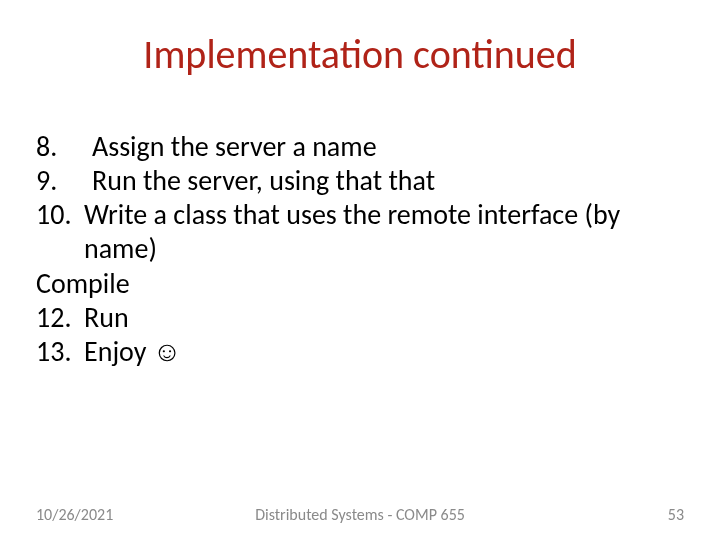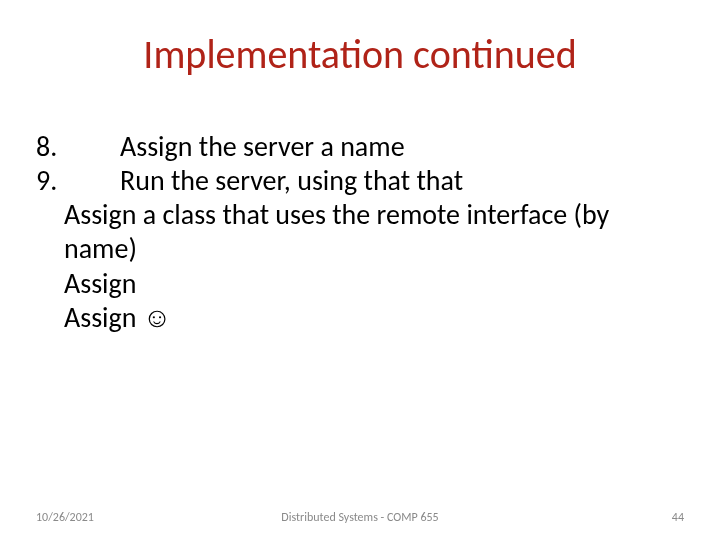--- a/index.html
+++ b/index.html
@@ -44,29 +44,28 @@
     width: 56px;
     flex: 0 0 56px;
     text-align: left;
   }
   .item.tight .num {
     width: 48px;
     flex: 0 0 48px;
   }
   .txt {
     flex: 1 1 auto;
-    margin-left: 28px;
   }
   .footer {
     position: absolute;
     left: 0;
     bottom: 16px;
     width: 720px;
     height: 20px;
-    font-size: 12px;
+    font-size: 16px;
     color: #8a8a8a;
   }
   .footer-date {
     position: absolute;
     left: 36px;
     bottom: 0;
   }
   .footer-center {
     position: absolute;
     left: 0;
@@ -91,29 +90,35 @@
 
   <div class="item">
         <span class="num">8.</span>
         <span class="txt">Assign the server a name</span>
       </div>
       <div class="item">
         <span class="num">9.</span>
         <span class="txt">Run the server, using that that</span>
       </div>
       <div class="item tight">
-        <span class="txt">Assign a class that uses the remote interface (by name)</span>
+        <span class="num">10.</span>
+        <span class="txt">Write a class that uses the remote interface (by name)</span>
       </div>
       <div class="item tight">
-        <span class="txt">Assign</span>
+        <span class="txt">Compile</span>
       </div>
       <div class="item tight">
-        <span class="txt">Assign ☺</span>
+        <span class="num">12.</span>
+        <span class="txt">Run</span>
+      </div>
+      <div class="item tight">
+        <span class="num">13.</span>
+        <span class="txt">Enjoy ☺</span>
       </div>
     </div>
 
   <div class="footer">
     <span class="footer-date">10/26/2021</span>
     <span class="footer-center">Distributed Systems - COMP 655</span>
-    <span class="footer-page">44</span>
+    <span class="footer-page">53</span>
   </div>
 
 </div>
 
 </body></html>

